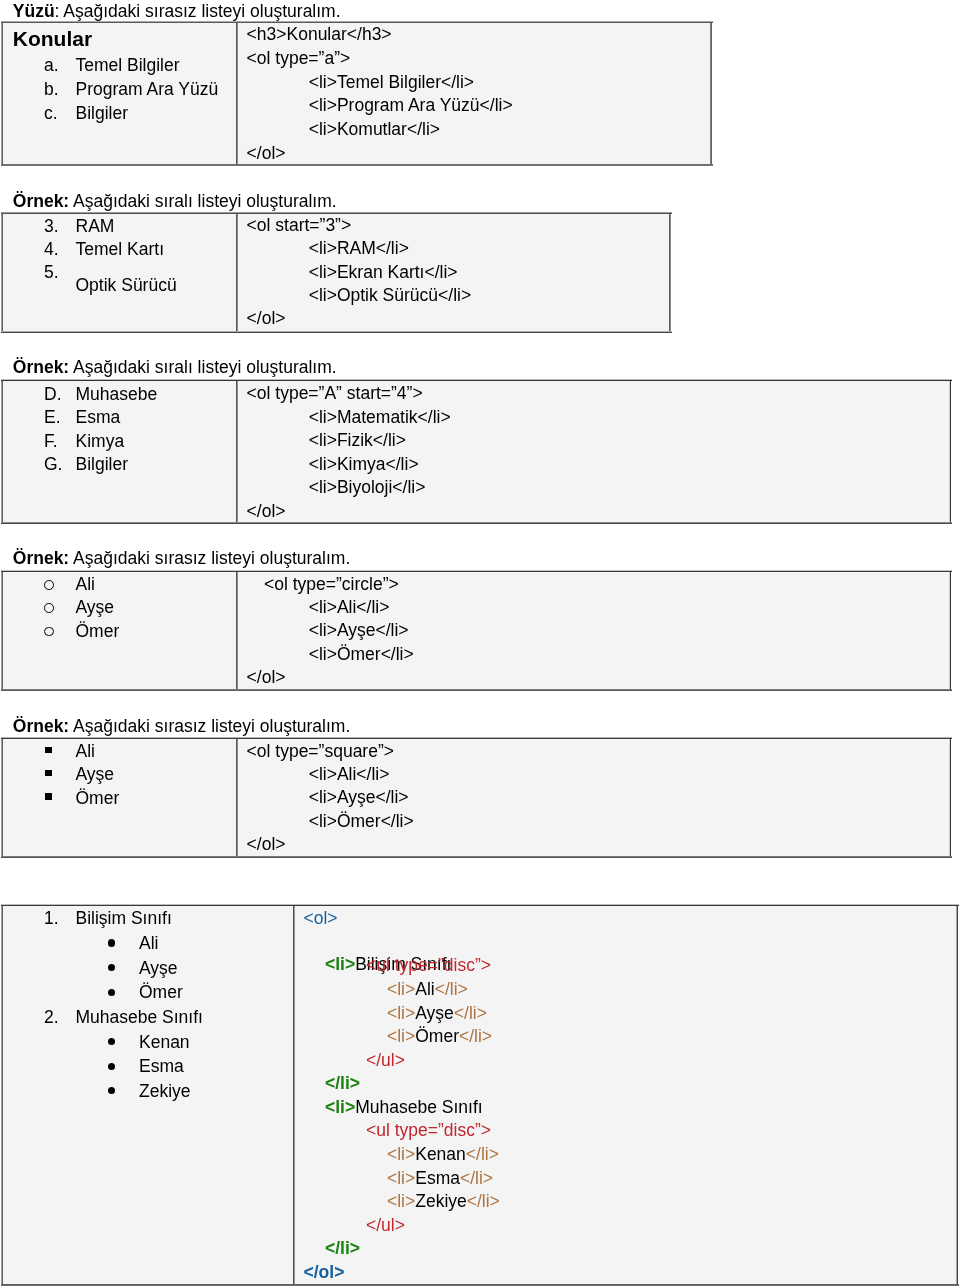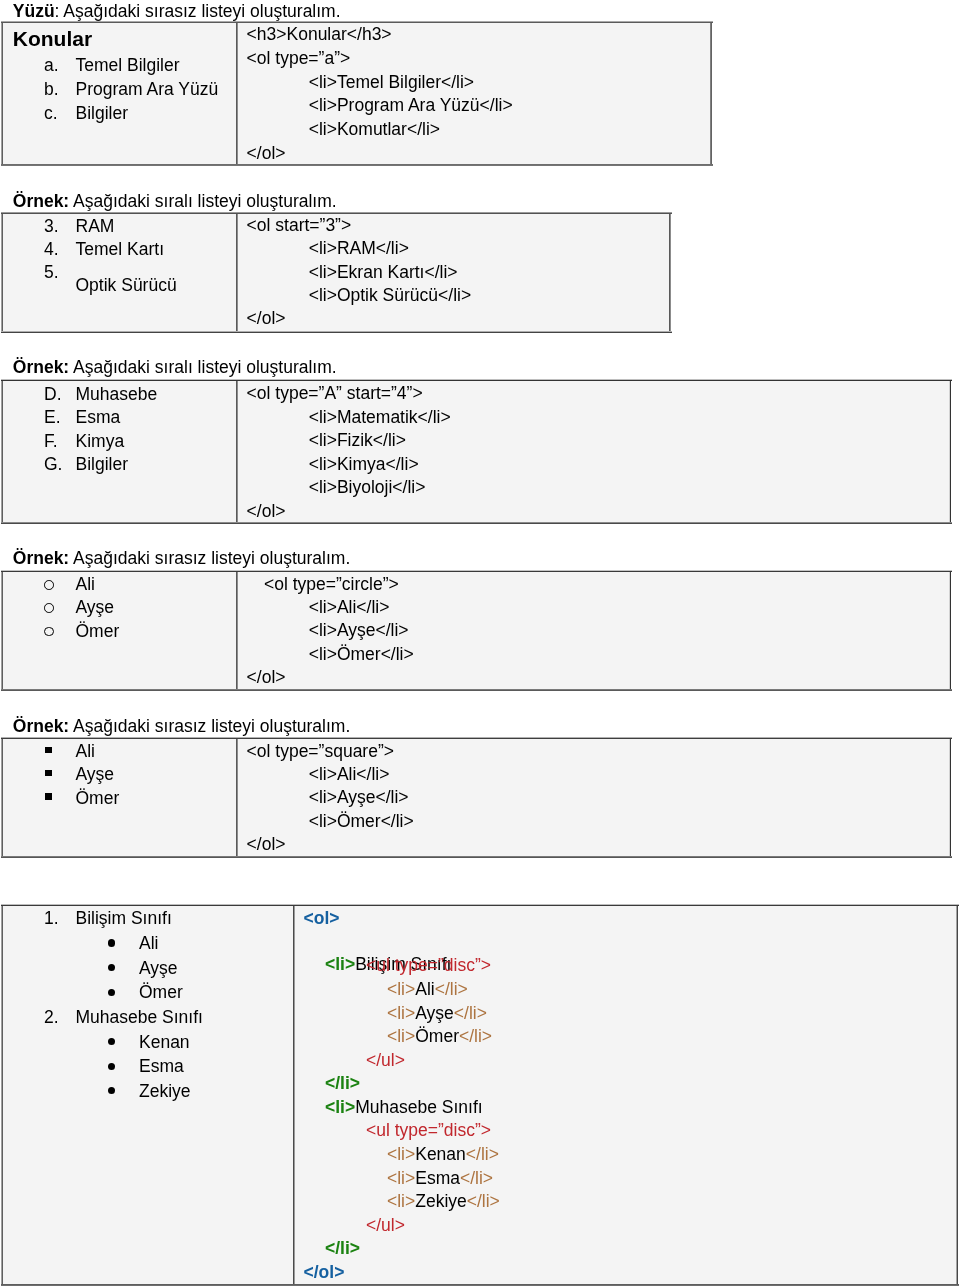--- a/index.html
+++ b/index.html
@@ -143,21 +143,21 @@
   <div class="tx" style="left:139.0px;top:984.2px">Ömer</div>
   <div class="mk" style="left:44.0px;top:1008.9px">2.</div>
   <div class="tx" style="left:75.5px;top:1008.9px">Muhasebe Sınıfı</div>
   <div class="buld" style="left:107.9px;top:1037.8px"></div>
   <div class="tx" style="left:139.0px;top:1033.5px">Kenan</div>
   <div class="buld" style="left:107.9px;top:1062.5px"></div>
   <div class="tx" style="left:139.0px;top:1058.2px">Esma</div>
   <div class="buld" style="left:107.9px;top:1087.1px"></div>
   <div class="tx" style="left:139.0px;top:1082.8px">Zekiye</div>
   <div class="cl" style="left:303.5px;top:910.3px">
-    <span style="color:#1560A0;font-weight:bold">&lt;ol&gt;</span>
+    <span style="color:#1560A0;font-weight:normal">&lt;ol&gt;</span>
   </div>
   <div class="cl" style="left:325.0px;top:956px">
     <span style="color:#1B8211;font-weight:bold">&lt;li&gt;</span><span style="color:#000000">Bilişim Sınıfı</span>
   </div>
   <div class="cl" style="left:366.0px;top:957.4px">
     <span style="color:#C1272D">&lt;ul type=”disc”&gt;</span>
   </div>
   <div class="cl" style="left:387.0px;top:981.0px">
     <span style="color:#AD7440">&lt;li&gt;</span><span style="color:#000000">Ali</span><span style="color:#AD7440">&lt;/li&gt;</span>
   </div>

